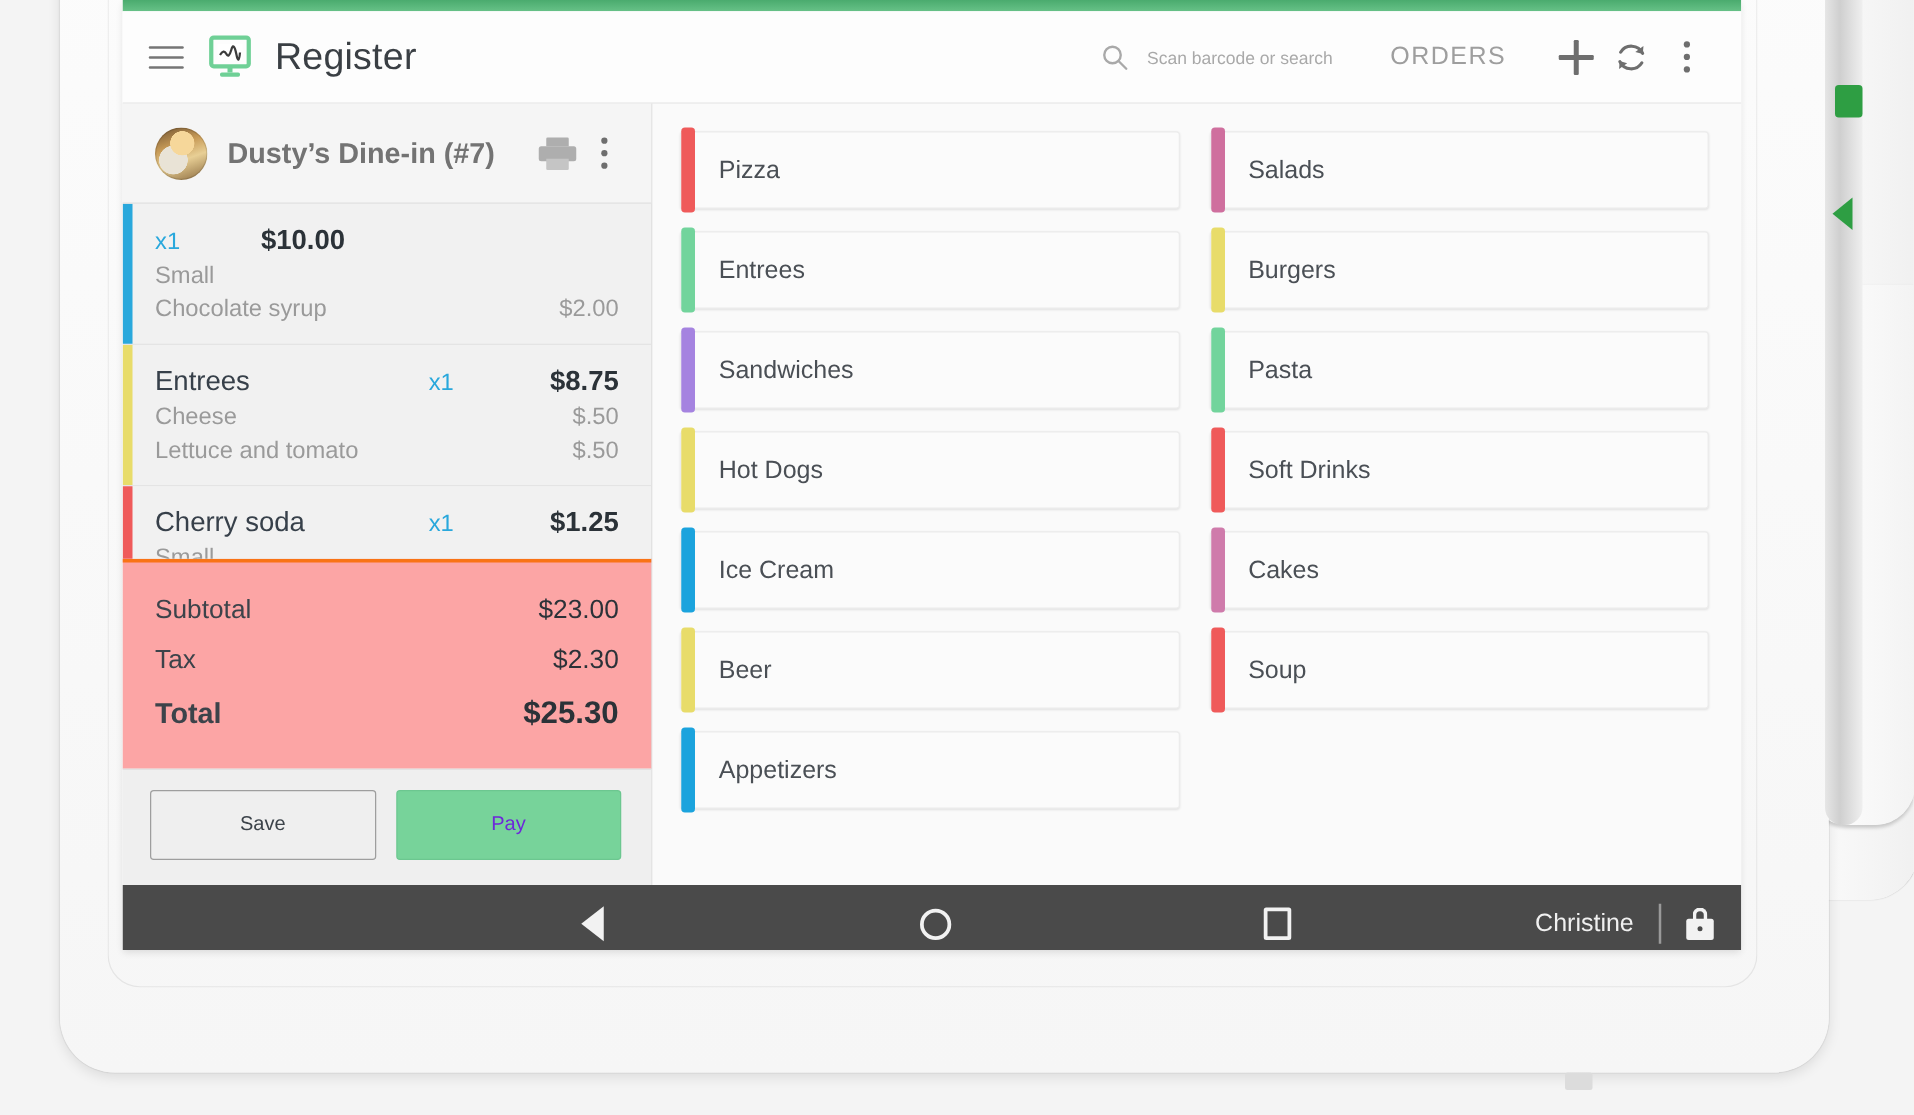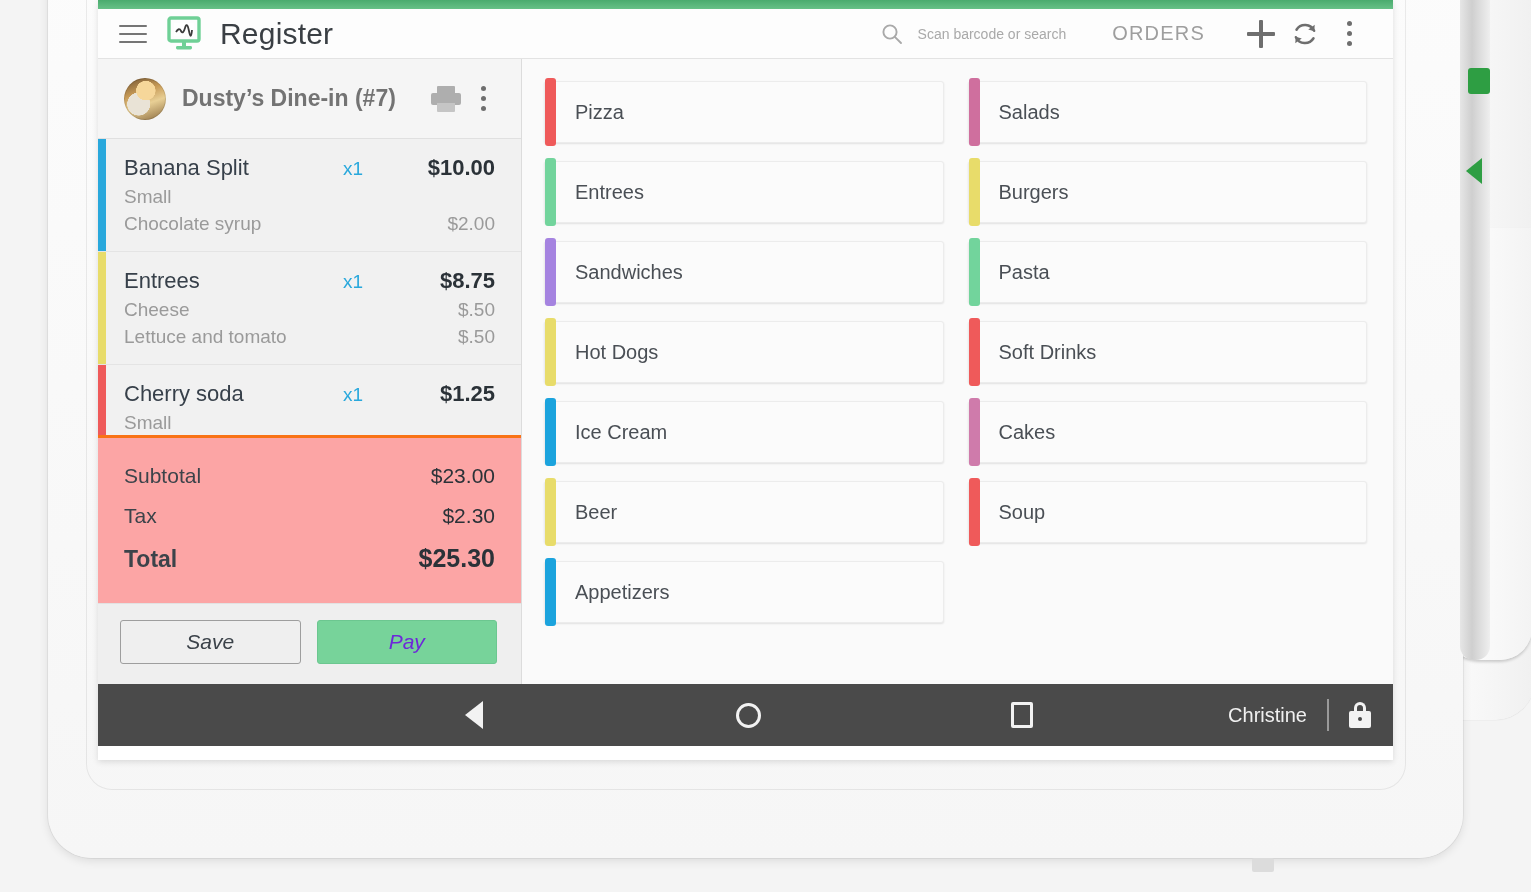--- a/index.html
+++ b/index.html
@@ -58,21 +58,21 @@
   
   #screen{
     position:absolute; left:98px; top:0; width:1295px; height:760px;
     background:#ffffff; overflow:hidden;
     box-shadow:0 2px 6px rgba(0,0,0,.12);
   }
   .statusbar{height:9px;background:linear-gradient(180deg,#4aab6e,#67c187);}
 
   
   .appbar{
-    height:50px;background:#fdfdfd;display:flex;align-items:center;
+    height:74px;background:#fdfdfd;display:flex;align-items:center;
     border-bottom:1px solid #e3e3e3;padding:0 22px 0 18px;
   }
   .hamburger{width:34px;height:34px;display:flex;flex-direction:column;
     justify-content:center;gap:6px;cursor:pointer;padding:0 3px;}
   .hamburger i{display:block;height:2px;background:#757575;border-radius:1px;}
   .applogo{width:40px;height:40px;margin-left:14px;position:relative;}
   .apptitle{font-size:30px;color:#3a3f44;margin-left:16px;letter-spacing:.2px;font-weight:400;}
 
   .appbar-spacer{flex:1;}
   .searchwrap{display:flex;align-items:center;gap:14px;margin-right:46px;}
@@ -120,22 +120,22 @@
 
   
   .totals{background:#fca5a5;padding:18px 26px 22px 26px;border-top:3px solid #f97316;text-align:right;}
   .t-row{display:flex;justify-content:space-between;align-items:baseline;padding:8px 0;}
   .t-label{font-size:21px;color:#3c434a;}
   .t-val{font-size:21px;color:#2b3238;}
   .t-row.grand .t-label{font-size:23px;font-weight:700;}
   .t-row.grand .t-val{font-size:25px;font-weight:700;}
 
   .actions{background:#efefef;padding:16px 24px 20px 22px;display:flex;gap:16px;border-top:1px solid #e2e2e2;}
-  .btn{height:44px;flex:1;border-radius:3px;font-size:21px;display:flex;
-       align-items:center;justify-content:center;cursor:pointer;font-style:italic;}
+  .btn{height:56px;flex:1;border-radius:3px;font-size:16px;display:flex;
+       align-items:center;justify-content:center;cursor:pointer;}
   .btn-save{border:1px solid #9e9e9e;background:#efefef;color:#3c434a;}
   .btn-pay{background:#77d39a;color:#6d28d9;border:1px solid #6cc790;}
 
   
   .tile-grid{display:grid;grid-template-columns:1fr 1fr;column-gap:24px;row-gap:18px;}
   .tile{position:relative;height:62px;background:#fbfbfb;border:1px solid #ececec;
         border-radius:3px;display:flex;align-items:center;padding-left:30px;
         box-shadow:0 1px 2px rgba(0,0,0,.10);cursor:pointer;}
   .tile .tbar{position:absolute;left:0;top:-4px;height:calc(100% + 8px);width:11px;border-radius:3px;}
   .tile .tlabel{font-size:20px;color:#4a4f55;}
@@ -244,21 +244,20 @@
                 <i></i>
                 <i></i>
               </div>
           </div>
         </div>
 
         <div class="items" id="items">
             <div class="line-item">
               <div class="bar" style="background:#29a8dc"></div>
      <div class="li-row">
-       <span class="li-name">Banana Split</span>
        <span class="li-qty">x1</span>
        <span class="li-price">$10.00</span>
      </div>
               <div class="li-mod">
        <span class="m-name">Small</span>
        <span class="m-price"></span>
      </div>
               <div class="li-mod">
        <span class="m-name">Chocolate syrup</span>
        <span class="m-price">$2.00</span>

